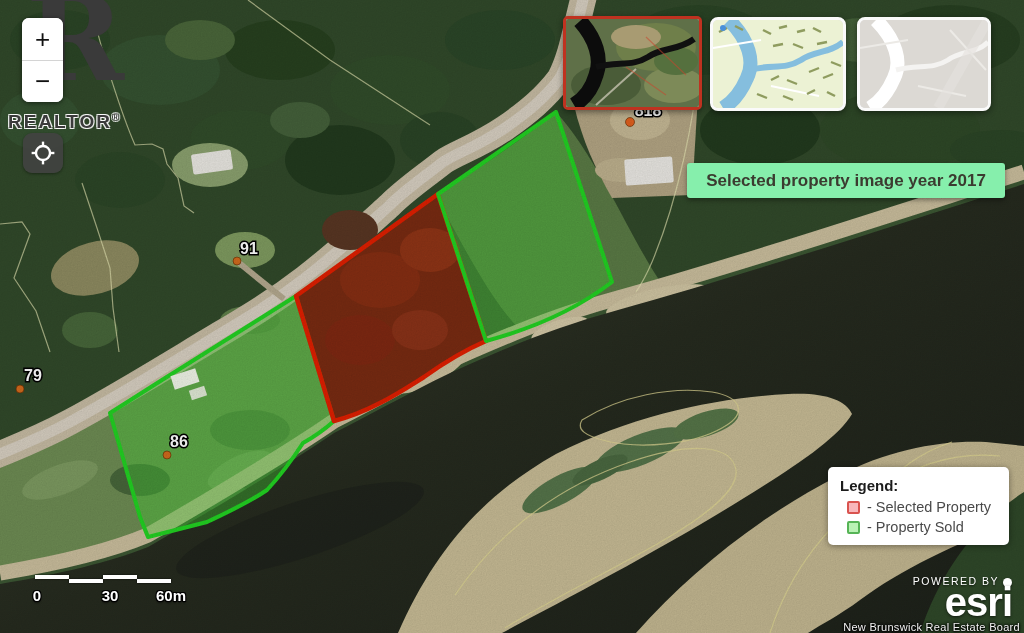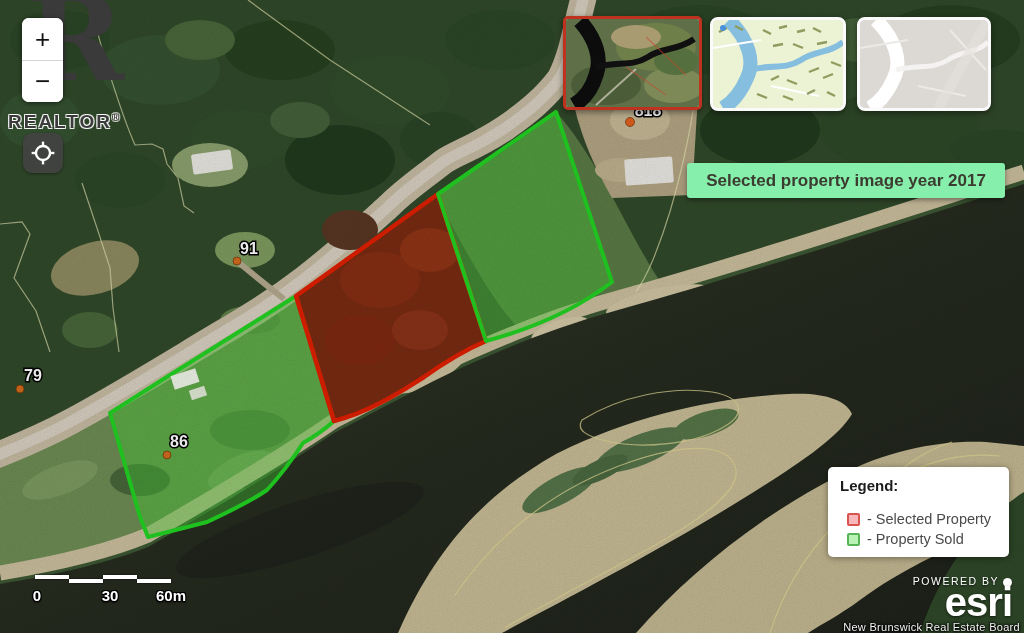--- a/index.html
+++ b/index.html
@@ -61,21 +61,21 @@
     position:absolute;left:687px;top:119px;width:318px;height:35px;z-index:6;
     background:#86efac;border-radius:3px;box-shadow:0 2px 5px rgba(0,0,0,.4);
     font-size:17px;font-weight:bold;color:#3b3b30;text-align:center;line-height:35px;margin-top:44px;
   }
 
   .legend{
     position:absolute;left:828px;top:467px;width:181px;z-index:6;
     background:#fff;border-radius:5px;box-shadow:0 1px 6px rgba(0,0,0,.4);
     padding:10px 10px 10px 12px;
   }
-  .legend-title{font-size:15px;font-weight:bold;color:#1c1c1c;margin-bottom:17px;}
+  .legend-title{font-size:15px;font-weight:bold;color:#1c1c1c;margin-bottom:5px;}
   .legend-item{display:flex;align-items:center;margin-top:4px;padding-left:7px;}
   .sw{width:13px;height:13px;border-radius:2px;margin-right:7px;flex:0 0 auto;}
   .sw-sel{background:#f8b7bb;border:2px solid #d9534f;}
   .sw-sold{background:#baf2b5;border:2px solid #56b456;}
   .lg-label{font-size:14.5px;color:#4a4a4a;white-space:nowrap;}
 
   
   .scalebar{position:absolute;left:24px;top:566px;width:160px;height:40px;z-index:6;}
   .seg{position:absolute;width:34px;height:4px;background:#fff;box-shadow:0 0 2px rgba(0,0,0,.9);}
   .s1{left:11px;top:9px;}

